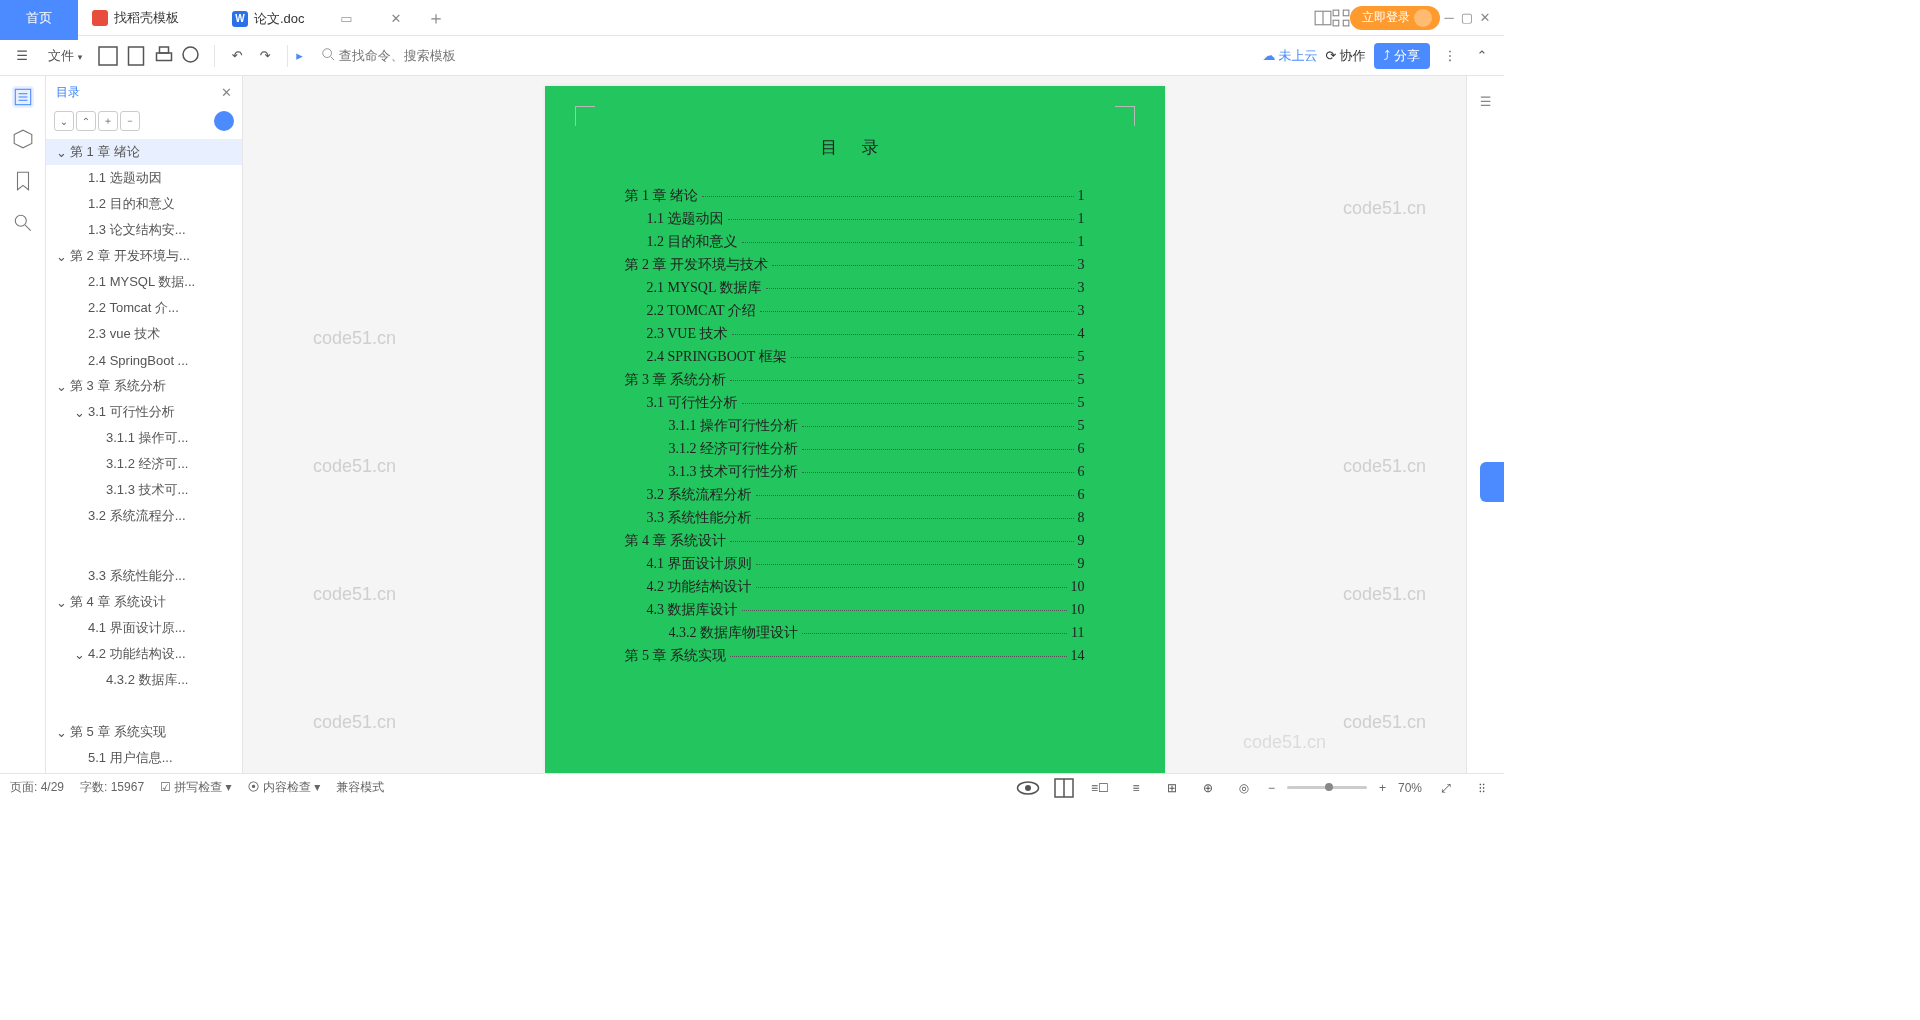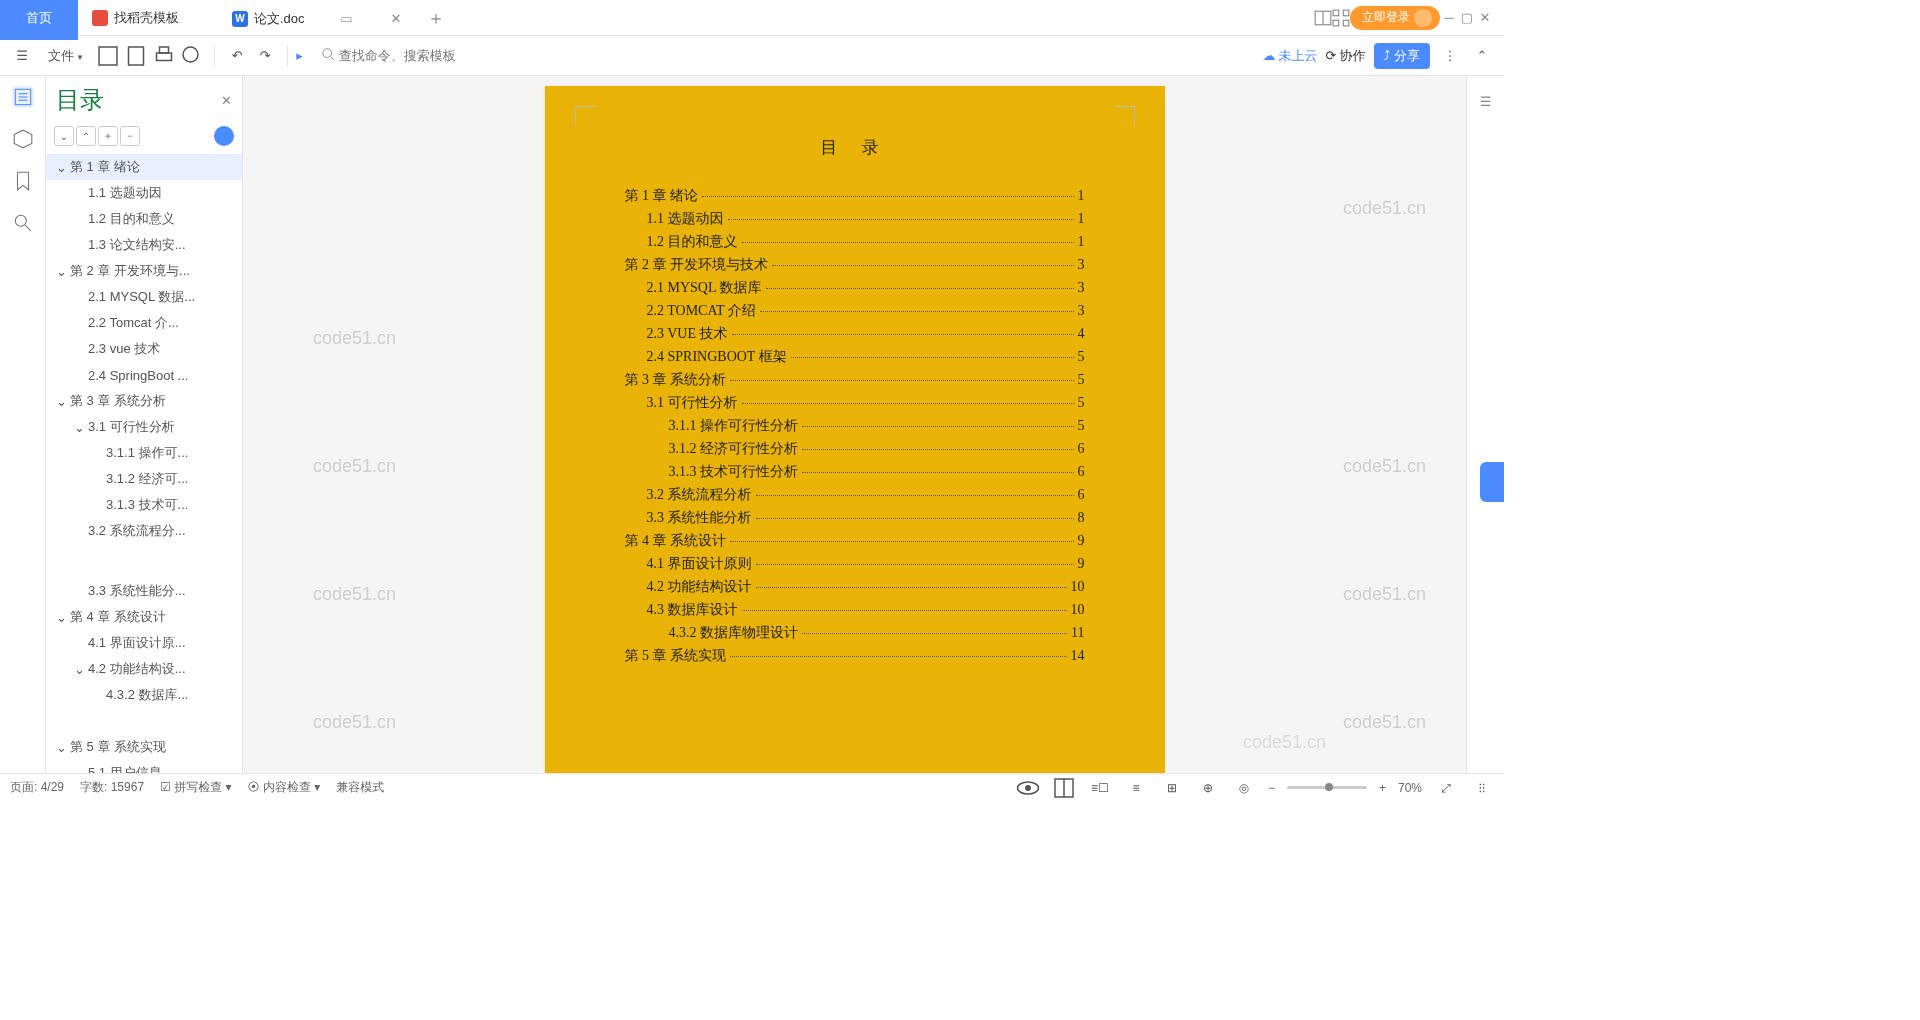--- a/index.html
+++ b/index.html
@@ -26,31 +26,31 @@
 .search-box { display:flex; align-items:center; color:#888; gap:4px; margin-left:14px; }
 .search-box input { border:none; outline:none; font-size:13px; width:130px; color:#888; }
 .tb-right2 { margin-left:auto; display:flex; align-items:center; gap:8px; }
 .share-btn { background:#4b8bff; color:#fff; border-radius:4px; padding:4px 10px; display:flex; align-items:center; gap:4px; }
 .main { display:flex; height:calc(100% - 36px - 40px - 28px); }
 .leftrail { width:46px; border-right:1px solid #e5e5e5; display:flex; flex-direction:column; align-items:center; padding-top:10px; gap:20px; }
 .rail-icon { width:22px; height:22px; color:#777; cursor:pointer; }
 .rail-active { background:#e8f0ff; border-radius:4px; color:#4b8bff; }
 .sidebar { width:197px; border-right:1px solid #e5e5e5; display:flex; flex-direction:column; overflow:hidden; }
 .sb-header { display:flex; align-items:center; padding:8px 10px; }
-.sb-title { font-size:24px; color:#15803d; }
+.sb-title { font-size:12px; color:#3b82f6; }
 .sb-close { margin-left:auto; color:#888; cursor:pointer; }
 .sb-tools { display:flex; align-items:center; gap:2px; padding:2px 8px 8px; }
 .sb-tool { width:20px; height:20px; border:1px solid #ccc; border-radius:3px; display:flex; align-items:center; justify-content:center; font-size:10px; color:#666; cursor:pointer; }
 .sb-sync { margin-left:auto; width:20px; height:20px; background:#4b8bff; border-radius:50%; }
 .outline { overflow-y:auto; flex:1; font-size:13px; color:#555; }
 .outline-item { display:flex; align-items:center; height:26px; cursor:pointer; white-space:nowrap; overflow:hidden; text-overflow:ellipsis; padding-right:8px; }
 .outline-item.active { background:#e8f0ff; }
 .chev { width:14px; display:inline-block; }
 .canvas { flex:1; background:#f5f5f5; overflow:hidden; display:flex; justify-content:center; position:relative; }
-.page { width:620px; background:#eab308; margin-top:10px; box-shadow:0 0 4px rgba(0,0,0,0.08); padding:50px 80px; font-family:SimSun,serif; font-size:14px; color:#222; position:relative; }
+.page { width:620px; background:#22c55e; margin-top:10px; box-shadow:0 0 4px rgba(0,0,0,0.08); padding:50px 80px; font-family:SimSun,serif; font-size:14px; color:#222; position:relative; }
 .page-title { text-align:center; font-size:17px; letter-spacing:10px; margin-bottom:28px; }
 .toc-row { display:flex; align-items:baseline; margin:5px 0; }
 .toc-txt { white-space:nowrap; }
 .toc-dots { flex:1; border-bottom:1px dotted #555; margin:0 4px; position:relative; top:-3px; }
 .toc-pg { white-space:nowrap; }
 .rightrail { width:38px; border-left:1px solid #e5e5e5; }
 .rr-top { height:50px; display:flex; align-items:center; justify-content:center; color:#888; }
 .statusbar { height:28px; border-top:1px solid #e5e5e5; display:flex; align-items:center; padding:0 10px; gap:16px; font-size:12px; color:#666; }
 .sb-right { margin-left:auto; display:flex; align-items:center; gap:12px; }
 .zoom-bar { width:80px; height:3px; background:#ccc; border-radius:2px; position:relative; }

